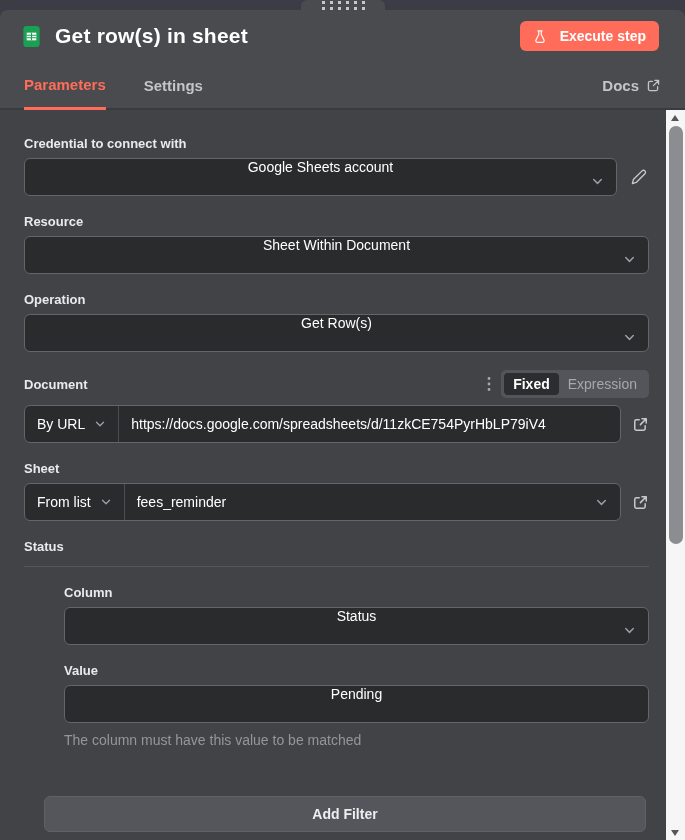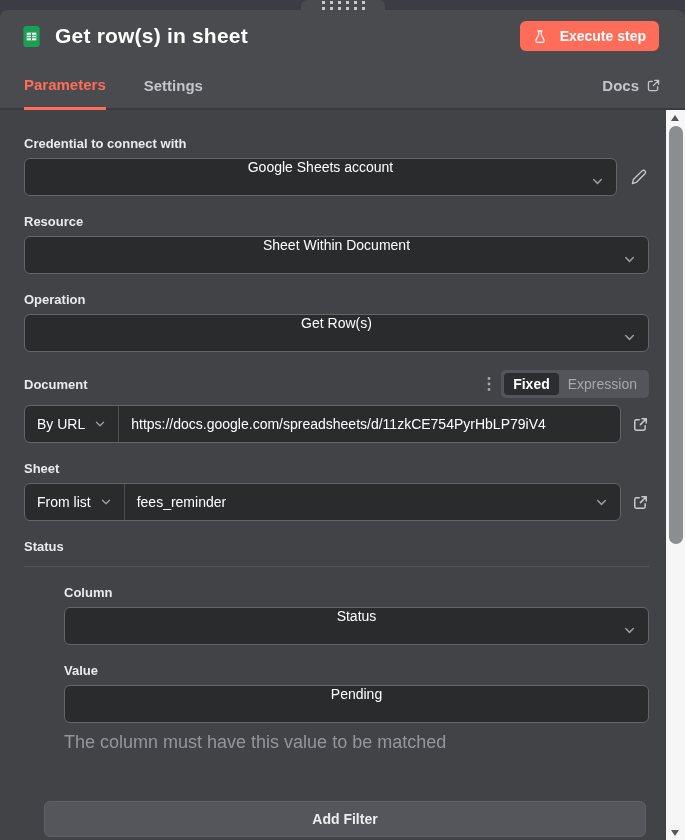--- a/index.html
+++ b/index.html
@@ -57,21 +57,21 @@
 
   .doc-lblrow{ display:flex; align-items:center; margin:18px 0 7px; }
   .doc-lblrow .lbl{ margin:0; }
   .doc-right{ margin-left:auto; display:flex; align-items:center; gap:10px; }
   .toggle{ background:#54555a; border-radius:5px; padding:3px; display:flex; align-items:center; font-size:14px; }
   .toggle .on{ background:#2c2d30; color:#fff; font-weight:700; border-radius:4px; padding:3px 9px; cursor:pointer; }
   .toggle .off{ color:#a6a8ae; padding:3px 9px; cursor:pointer; }
 
   .divider{ border:none; border-top:1px solid #56575c; margin:12px 0 0; }
   .indent{ margin-left:40px; }
-  .hint{ color:#94969c; font-size:18px; margin-top:9px; }
+  .hint{ color:#94969c; font-size:14px; margin-top:9px; }
   .add-filter{
     margin:48px 0 0 20px; width:602px; height:36px; background:#55565b; border:1px solid #606166;
     border-radius:6px; color:#eceef0; font-size:14px; font-weight:600; cursor:pointer;
     display:flex; align-items:center; justify-content:center; font-family:inherit;
   }
 
   
   .sbar{ position:absolute; top:100px; right:0; width:19px; bottom:0; background:#f6f6f7; }
   .sb-up{ position:absolute; top:5px; left:5px; width:0; height:0; border-left:4.5px solid transparent; border-right:4.5px solid transparent; border-bottom:6px solid #54565c; cursor:pointer; }
   .sb-down{ position:absolute; bottom:4px; left:5px; width:0; height:0; border-left:4.5px solid transparent; border-right:4.5px solid transparent; border-top:6px solid #54565c; cursor:pointer; }

